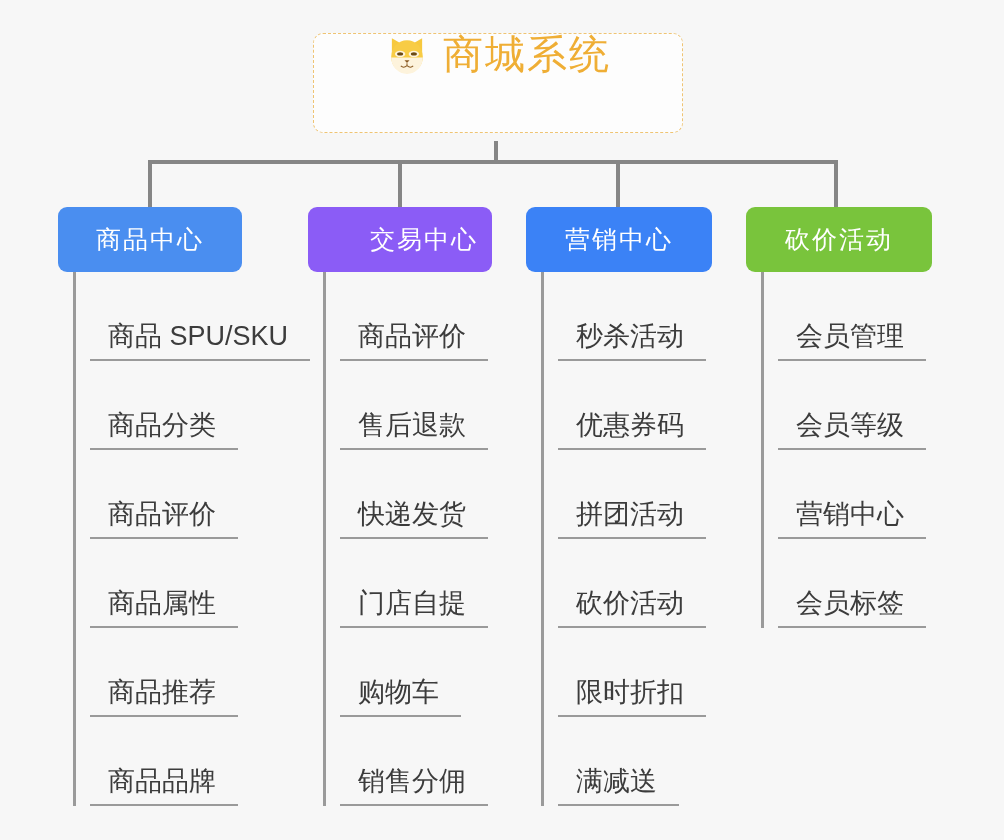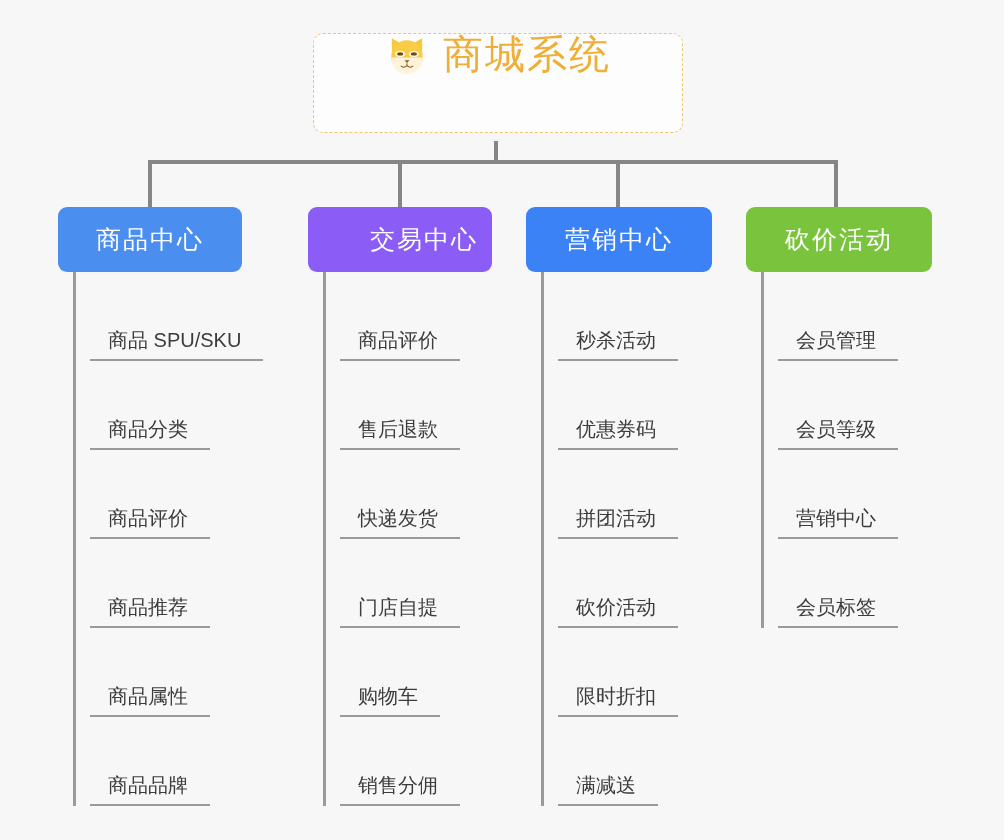--- a/index.html
+++ b/index.html
@@ -114,21 +114,21 @@
   }
   .leaf-item {
     position: relative;
     height: 89px;
     box-sizing: border-box;
     display: flex;
     align-items: flex-end;
     padding-left: 32px;
   }
   .leaf-label {
-    font-size: 20px;
+    font-size: 27px;
     color: #3c3c3c;
     line-height: 1;
     white-space: nowrap;
     padding-bottom: 9px;
     border-bottom: 2px solid #9a9a9a;
     padding-right: 22px;
     margin-left: -18px;
     padding-left: 18px;
   }
 </style>
@@ -174,24 +174,24 @@
       <div class="leaf-item">
           <span class="leaf-label">商品 SPU/SKU</span>
         </div>
       <div class="leaf-item">
           <span class="leaf-label">商品分类</span>
         </div>
       <div class="leaf-item">
           <span class="leaf-label">商品评价</span>
         </div>
       <div class="leaf-item">
+          <span class="leaf-label">商品属性</span>
+        </div>
+      <div class="leaf-item">
           <span class="leaf-label">商品推荐</span>
-        </div>
-      <div class="leaf-item">
-          <span class="leaf-label">商品属性</span>
         </div>
       <div class="leaf-item">
           <span class="leaf-label">商品品牌</span>
         </div>
     </div>
   </div>
 
   <div class="column col-2">
     <div class="cat-box">交易中心</div>
     <div class="leaf-list">

